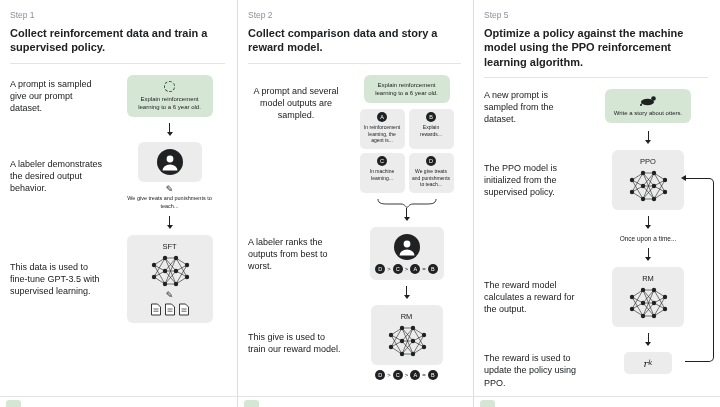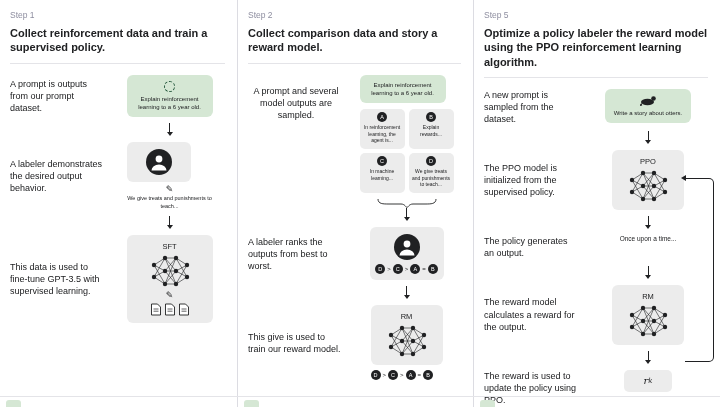--- a/index.html
+++ b/index.html
@@ -19,21 +19,21 @@
   #col2{left:237px;width:236px;border-left:1px solid var(--divider);}
   #col3{left:473px;width:247px;border-left:1px solid var(--divider);}
 
   .step-label{font-size:8.5px;color:var(--step-label);margin-bottom:6px;}
   .title{font-size:11px;font-weight:bold;line-height:1.3;margin:0 0 8px 0;}
   .rule{border:none;border-top:1px solid #e4e4e8;height:0;margin:0 0 11px 0;}
 
   .body{display:grid;grid-template-columns:96px 1fr;column-gap:8px;row-gap:6px;}
   .desc{grid-column:1;align-self:center;margin:0;font-size:9px;line-height:1.35;}
   .desc.top{align-self:start;margin-top:10px;text-align:center;}
-  .nodecell{grid-column:2;justify-self:center;display:flex;flex-direction:column;}
+  .nodecell{grid-column:2;justify-self:center;display:flex;flex-direction:column;align-items:center;}
   .acell{grid-column:2;justify-self:center;display:flex;flex-direction:column;align-items:center;}
 
   .arrow{display:flex;flex-direction:column;align-items:center;}
   .arrow .shaft{width:1px;height:9px;background:var(--text);}
   .arrow::after{content:"";width:0;height:0;border-left:3px solid transparent;border-right:3px solid transparent;border-top:4px solid var(--text);}
 
   .box{border-radius:6px;box-sizing:border-box;}
   .box.green{background:var(--prompt-box-green);width:86px;padding:6px 5px;display:flex;flex-direction:column;align-items:center;gap:3px;}
   .boxtext{font-size:6px;line-height:1.4;text-align:center;}
   .dashed{width:11px;height:11px;border:1.4px dashed #2a5c41;border-radius:50%;box-sizing:border-box;}
@@ -70,21 +70,21 @@
 </style>
 </head>
 <body>
 
 <section class="col" id="col1">
   <div class="step-label">Step 1</div>
   <h2 class="title">Collect reinforcement data and train a supervised policy.</h2>
   <div class="rule"></div>
 
   <div class="body">
-    <p class="desc">A prompt is outputs from our prompt dataset.</p>
+    <p class="desc">A prompt is sampled give our prompt dataset.</p>
     <div class="nodecell">
       <div class="box green">
         <span class="dashed"></span>
         <span class="boxtext">Explain reinforcement learning to a 6 year old.</span>
       </div>
     </div>
 
     <div class="acell">
       <div class="arrow">
           <span class="shaft"></span>
@@ -294,21 +294,21 @@
         <span class="sep">=</span>
         <span class="lc">B</span>
       </div>
     </div>
   </div>
   <div class="green-stub"></div>
 </section>
 
 <section class="col" id="col3">
   <div class="step-label">Step 5</div>
-  <h2 class="title">Optimize a policy labeler the reward model using the PPO reinforcement learning algorithm.</h2>
+  <h2 class="title">Optimize a policy against the machine model using the PPO reinforcement learning algorithm.</h2>
   <div class="rule"></div>
 
   <div class="body">
     <p class="desc">A new prompt is sampled from the dataset.</p>
     <div class="nodecell">
       <div class="box green">
         <svg width="18" height="11" viewBox="0 0 18 11">
           <g fill="#202123">
             <ellipse cx="8.5" cy="7" rx="6.5" ry="3.2"></ellipse>
             <circle cx="14.5" cy="3.5" r="2.3"></circle>
@@ -368,21 +368,20 @@
         </svg>
       </div>
     </div>
 
     <div class="acell">
       <div class="arrow">
           <span class="shaft"></span>
         </div>
     </div>
 
-    <p class="desc">The policy generates an output.</p>
     <div class="nodecell">
       <span class="plain">Once upon a time...</span>
     </div>
 
     <div class="acell">
       <div class="arrow">
           <span class="shaft"></span>
         </div>
     </div>
 

